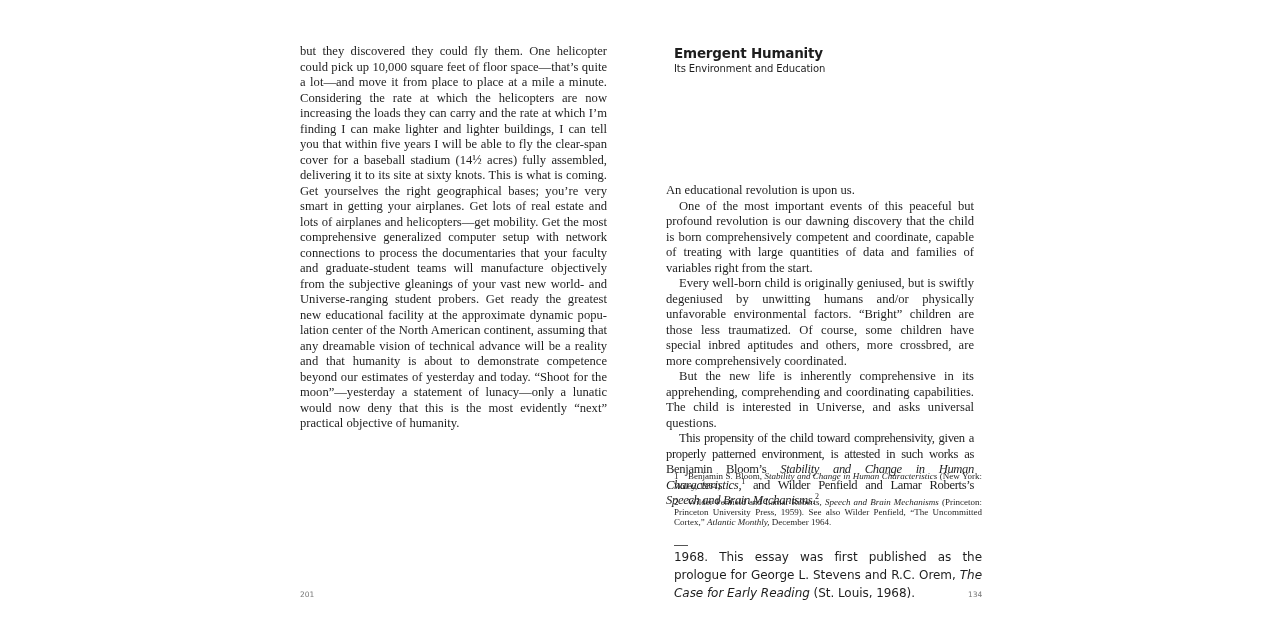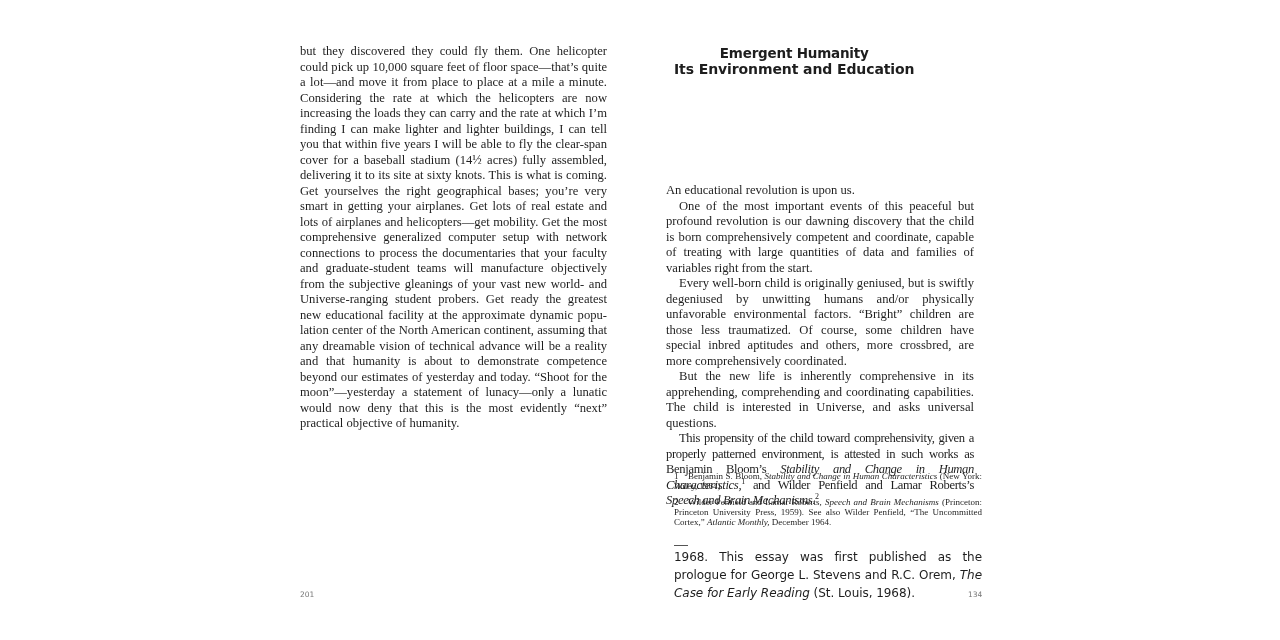--- a/index.html
+++ b/index.html
@@ -51,31 +51,30 @@
     .body-text p.tight {
       letter-spacing: -0.35px;
     }
 
     .heading {
       position: absolute;
       left: 34px;
       top: 44px;
       font-family: "DejaVu Sans", "Liberation Sans", sans-serif;
       color: #1e1e1e;
-      text-align: center;
     }
     .heading .title {
       font-size: 13.5px;
       font-weight: bold;
       line-height: 18px;
       letter-spacing: -0.2px;
     }
     .heading .subtitle {
-      font-size: 14px;
-      font-weight: bold;
+      font-size: 10px;
+      font-weight: normal;
       line-height: 14px;
       letter-spacing: -0.1px;
     }
 
     .footnotes {
       position: absolute;
       left: 34px;
       top: 471px;
       width: 308px;
       font-family: "Liberation Serif", "DejaVu Serif", serif;

